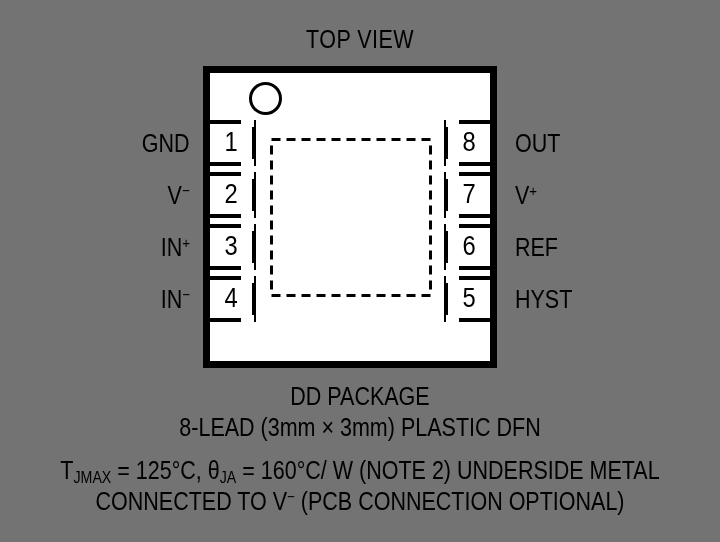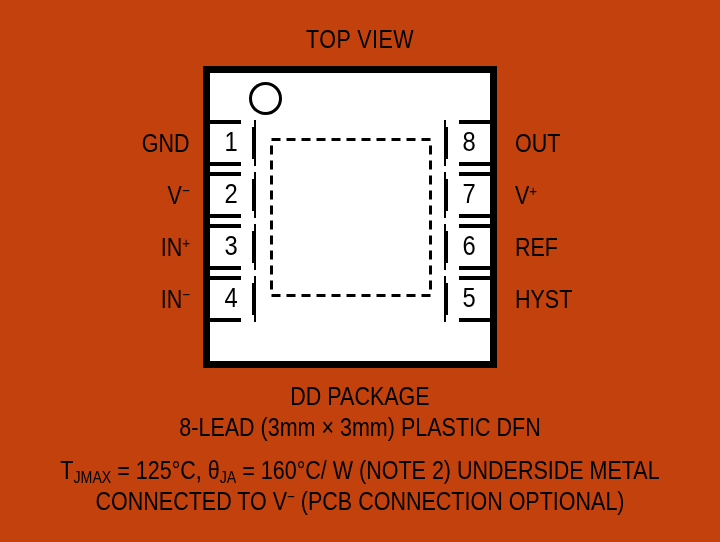--- a/index.html
+++ b/index.html
@@ -4,21 +4,21 @@
 <style>
   html, body {
     margin: 0;
     padding: 0;
     background: #ffffff;
   }
   #page {
     position: relative;
     width: 720px;
     height: 542px;
-    background: #c2410c;
+    background: #737373;
     font-family: "Liberation Sans", sans-serif;
     color: #000000;
     overflow: hidden;
   }
 
   
   #top-view-title {
     position: absolute;
     left: 0;
     top: 25px;

